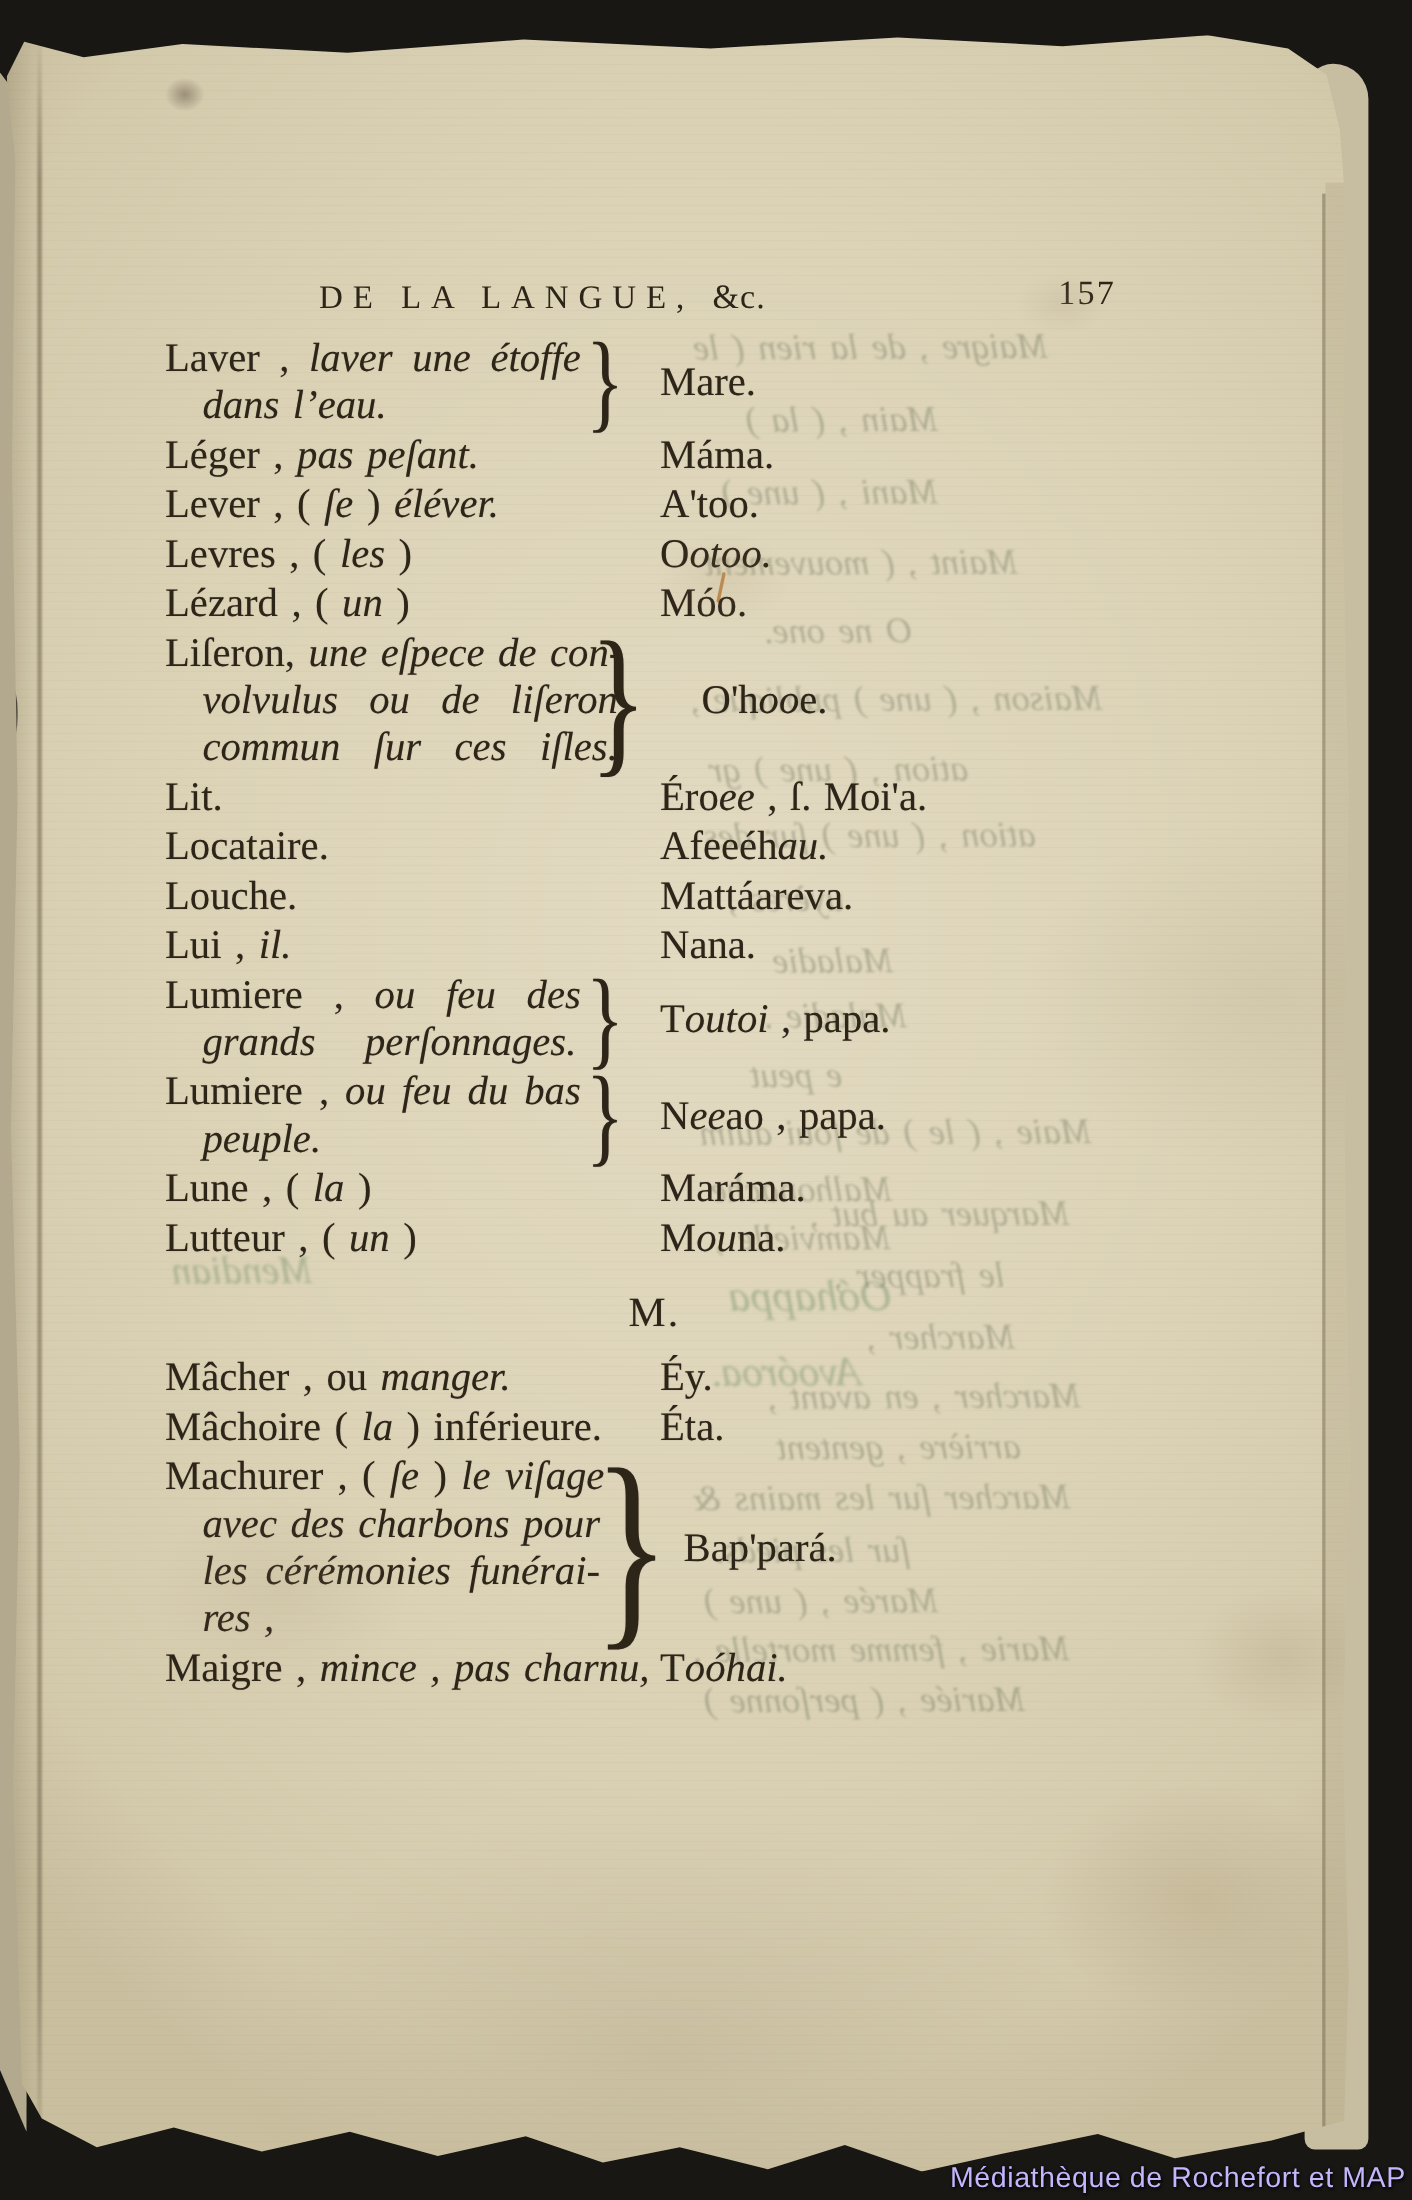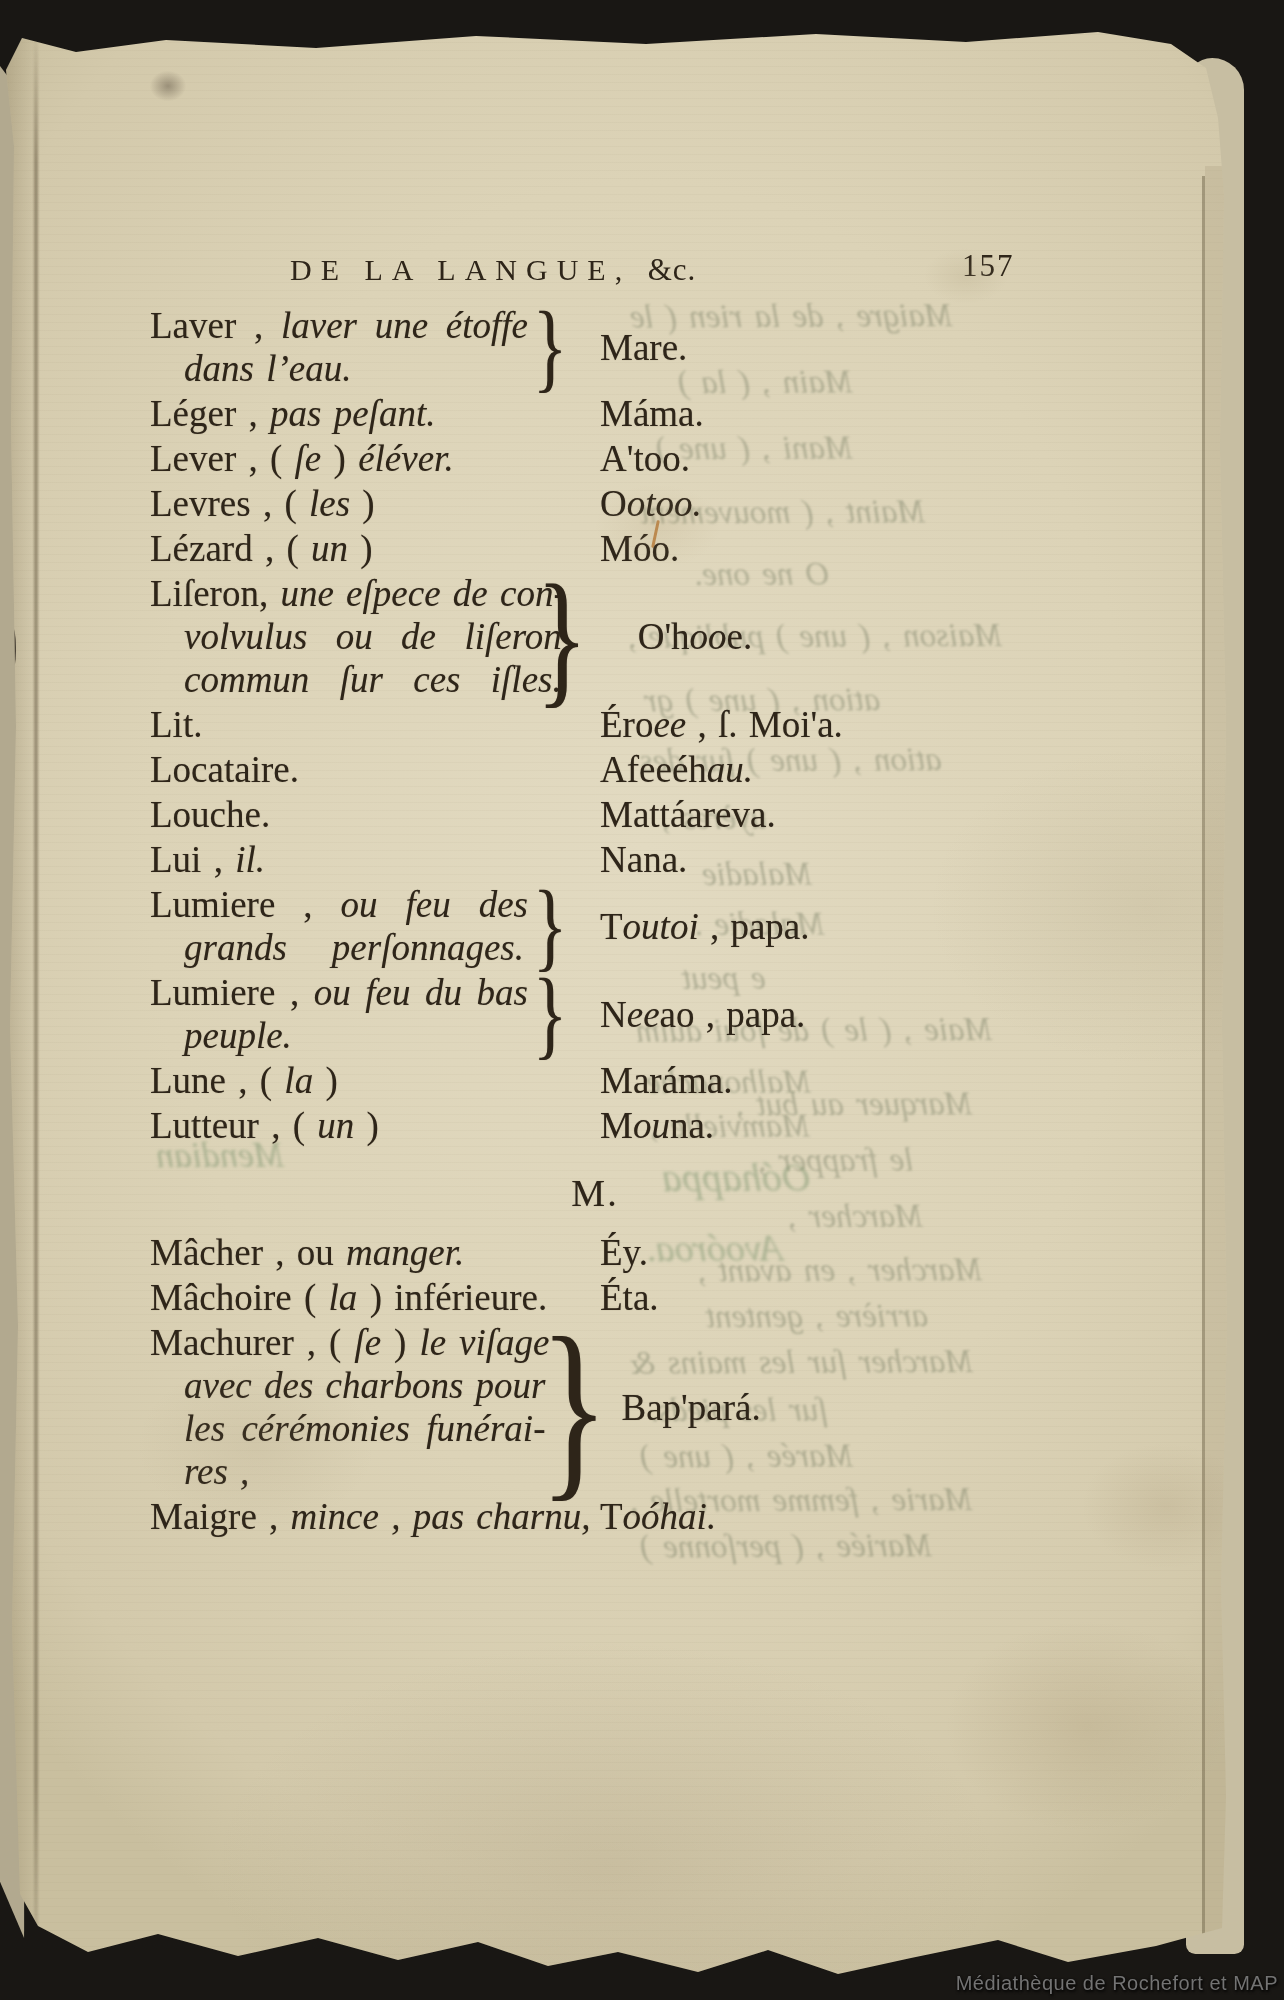--- a/index.html
+++ b/index.html
@@ -79,21 +79,21 @@
 
   
   .ghost-layer{position:absolute; inset:0; pointer-events:none;}
   .ghost{position:absolute; transform:scaleX(-1) rotate(.3deg); font-style:italic;
     color:rgba(108,116,90,.40); filter:blur(1.1px); font-size:33px; white-space:nowrap; word-spacing:4px;}
   .ghost.green{color:rgba(118,142,104,.48); filter:blur(1.4px);}
 
   .watermark{
     position:absolute; right:6px; bottom:5px; z-index:9;
     font-family:"Liberation Sans","DejaVu Sans",sans-serif;
-    font-size:20px; color:#737373; letter-spacing:.5px;
+    font-size:26px; color:#c4b5fd; letter-spacing:.5px;
     text-shadow:1px 2px 3px rgba(0,0,0,.9), 0 0 2px rgba(0,0,0,.6);
   }
 </style>
 </head>
 <body>
 
 <div class="stage">
   <div class="under-left"></div>
   <div class="under-right"></div>
 

